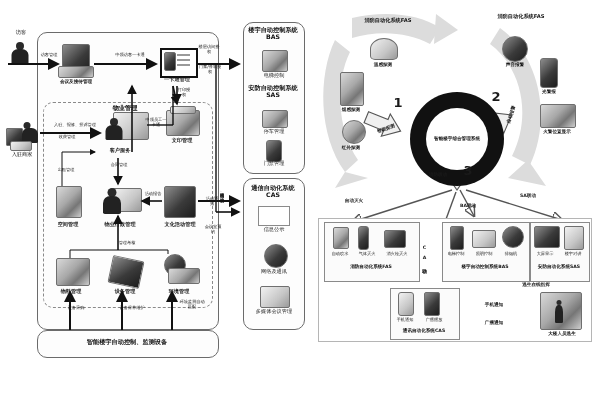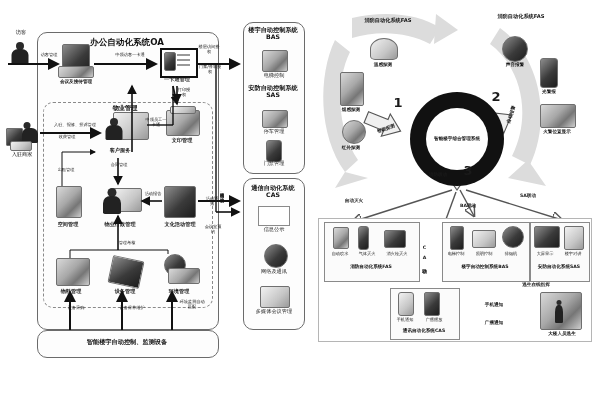--- a/index.html
+++ b/index.html
@@ -44,21 +44,20 @@
   .ring .hole{position:absolute;border-radius:50%;background:#fff;
      display:flex;align-items:center;justify-content:center;text-align:center;}
   .sep{position:absolute;background:#9a9a9a;}
 </style>
 </head>
 <body>
 
 <div class="panel">
 
   <div class="rbox" style="left:37px;top:32px;width:180px;height:296px;"></div>
-  <div class="ttl lg" style="left:57px;top:38px;width:140px;">办公自动化系统OA</div>
 
   <div class="dbox" style="left:43px;top:102px;width:168px;height:204px;"></div>
   <div class="ttl md" style="left:95px;top:104px;width:60px;">物业管理</div>
 
   <div class="person" style="left:10px;top:42px;width:20px;height:22px;">
     <div class="head" style="top:0;width:8px;height:8px;"></div>
     <div class="body" style="top:7px;width:17px;height:15px;"></div>
   </div>
   <div class="lbl sm" style="left:6px;top:30px;width:30px;">访客</div>
 

